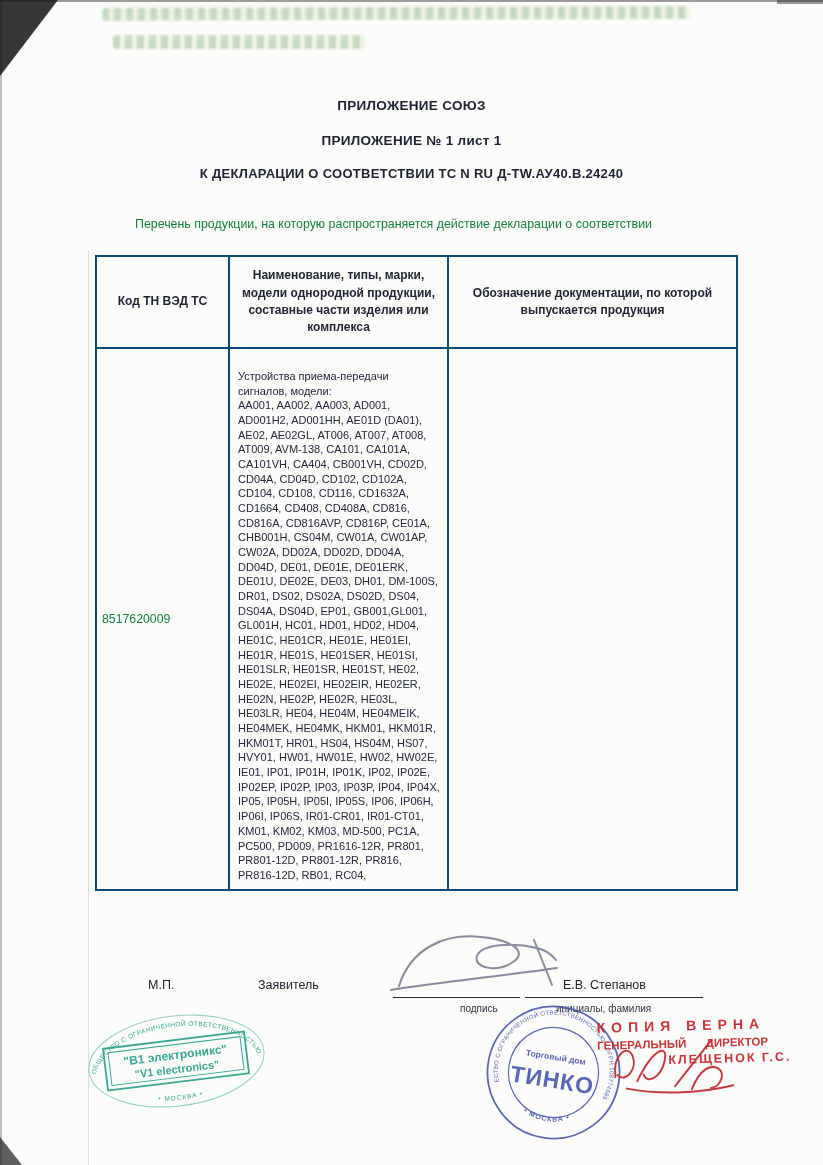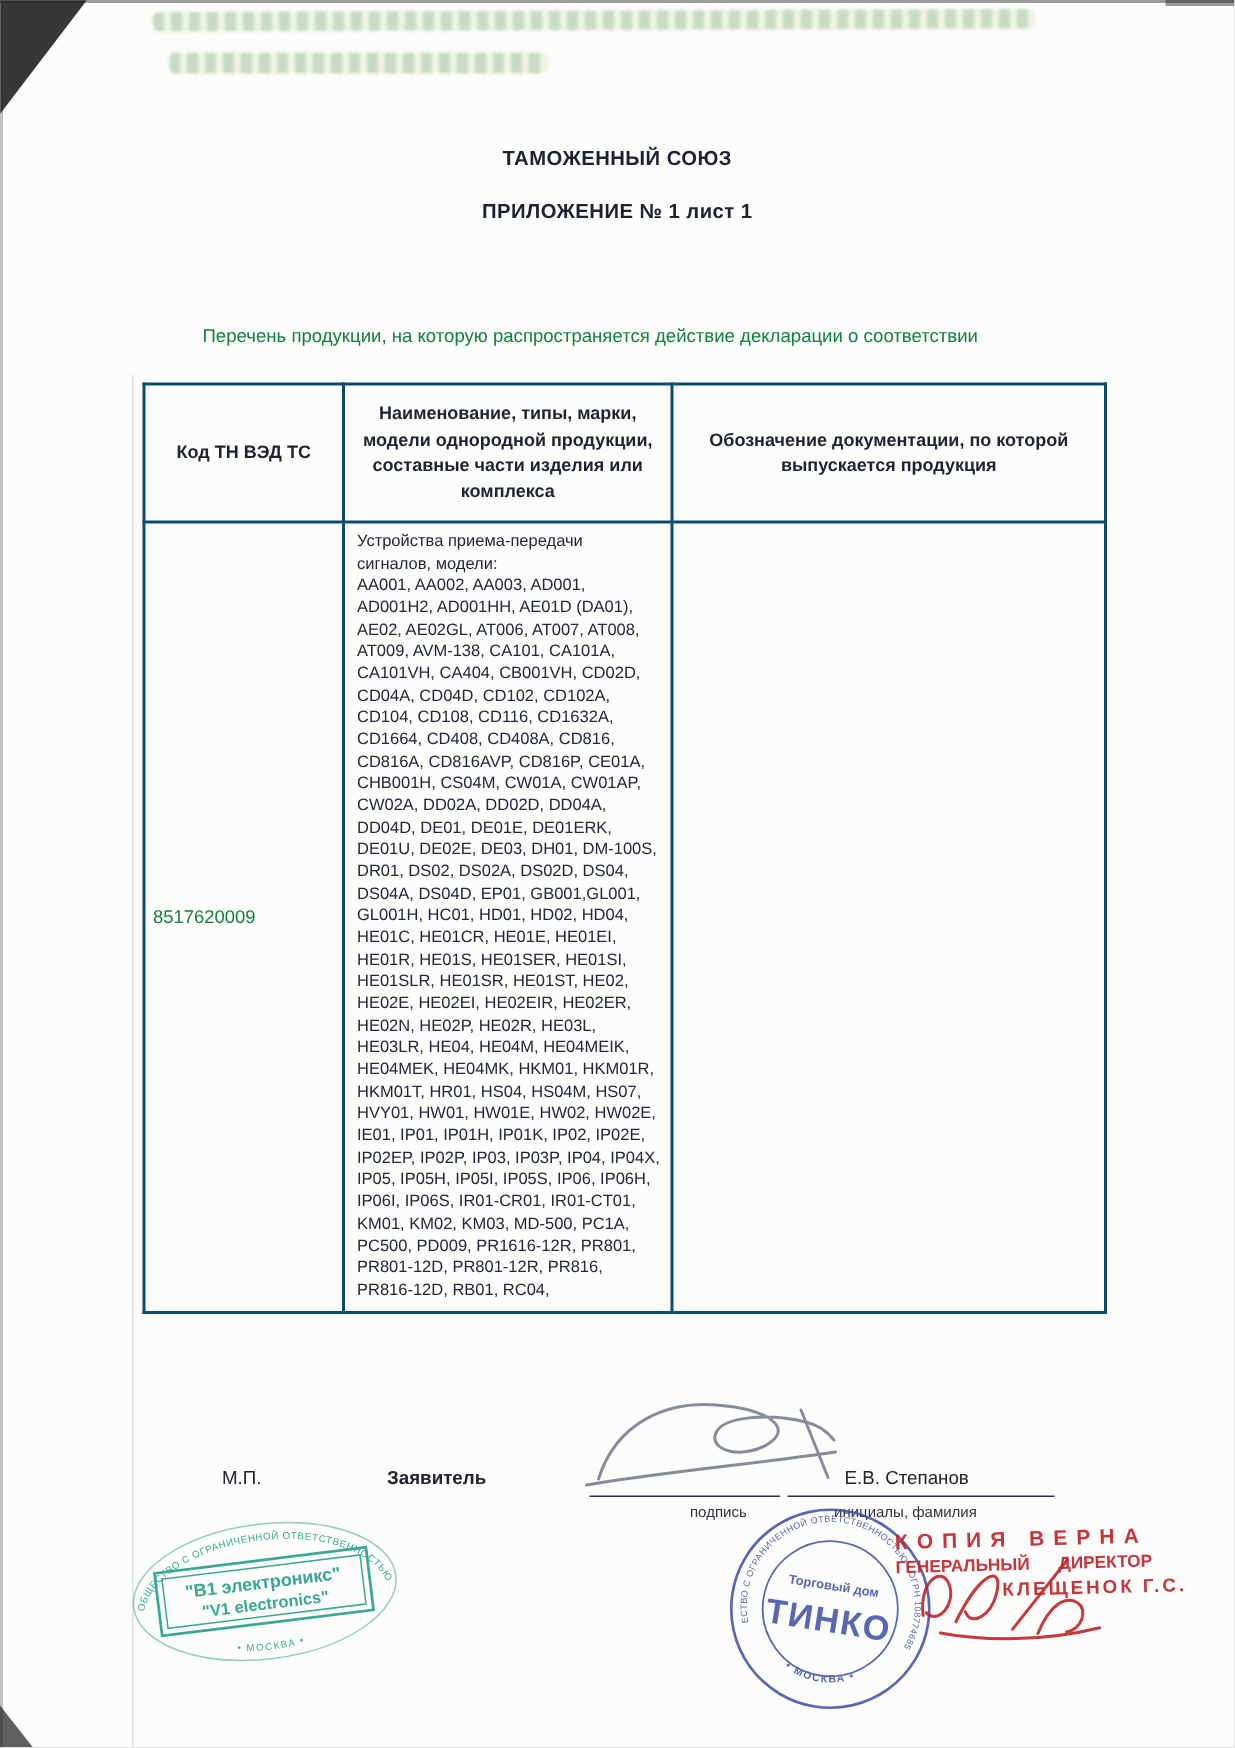--- a/index.html
+++ b/index.html
@@ -38,27 +38,27 @@
   .doc-intro { position:absolute; left:135px; top:217px; font-size:12.4px; color:#15803d; }
 
   
   .doc-table { position:absolute; left:95px; top:255px; width:641px; border-collapse:collapse; table-layout:fixed; }
   .doc-table th, .doc-table td { border:2px solid #0c4a6e; }
   .doc-table th { font-size:12px; font-weight:bold; text-align:center; vertical-align:middle; padding:6px 8px; height:92px; line-height:1.45; color:#1e2330; }
   .col-code  { width:133px; }
   .col-name  { width:219px; }
   .col-doc   { width:289px; }
   .cell-code { vertical-align:middle; font-size:12.3px; padding-left:5px; color:#15803d; }
-  .cell-models { vertical-align:top; font-size:11px; line-height:1.335; padding:5px 7px 6px 8px; color:#23273a; height:508px; }
+  .cell-models { vertical-align:top; font-size:11px; line-height:1.335; padding:20px 7px 6px 8px; color:#23273a; height:508px; }
   .cell-doc { vertical-align:top; }
 
   
   .ft { position:absolute; font-size:12.5px; color:#20242f; }
   .mp-label        { left:148px; top:978px; }
-  .applicant-label { left:258px; top:978px;font-weight:bold; }
+  .applicant-label { left:258px; top:978px; }
   .signatory-name  { left:563px; top:978px; }
   .sig-line { position:absolute; border-top:1.5px solid #2b2d42; height:0; }
   .sig-line-1 { left:393px; top:997px; width:127px; }
   .sig-line-2 { left:525px; top:997px; width:178px; }
   .sig-caption { position:absolute; font-size:10px; color:#30343f; }
   .cap-1 { left:416px; top:1003px;padding-left:44px; }
   .cap-2 { left:556px; top:1003px; }
 
   .main-signature { position:absolute; left:385px; top:928px; width:180px; height:75px; opacity:.92; }
 
@@ -78,22 +78,23 @@
 
   <div class="edge-top"></div>
   <div class="edge-left"></div>
   <div class="corner-tl"></div>
   <div class="corner-tr"></div>
   <div class="corner-bl"></div>
   <div class="fold-line"></div>
   <div class="hl-mark hl-1"></div>
   <div class="hl-mark hl-2"></div>
 
-  <div class="doc-title">ТАМОЖЕННЫЙ СОЮЗ</div>
+  <div class="doc-title">ПРИЛОЖЕНИЕ СОЮЗ</div>
   <div class="doc-appendix">ПРИЛОЖЕНИЕ № 1 лист 1</div>
+  <div class="doc-declaration">К ДЕКЛАРАЦИИ О СООТВЕТСТВИИ ТС N RU Д-TW.АУ40.В.24240</div>
   <div class="doc-intro">Перечень продукции, на которую распространяется действие декларации о соответствии</div>
 
   <table class="doc-table">
     <colgroup>
       <col class="col-code">
         <col class="col-name">
         <col class="col-doc">
     </colgroup>
     <thead>
       <tr>

